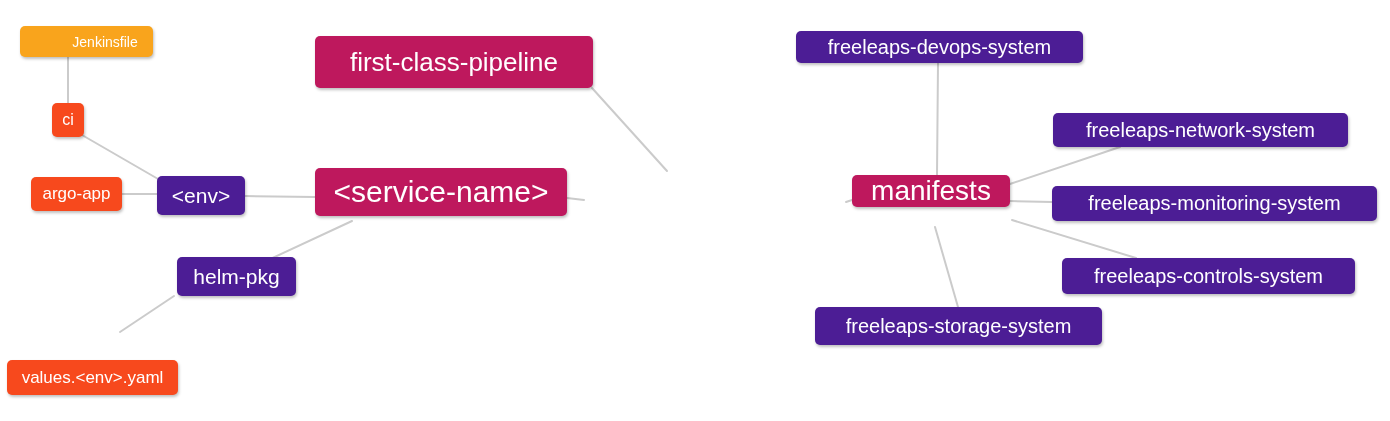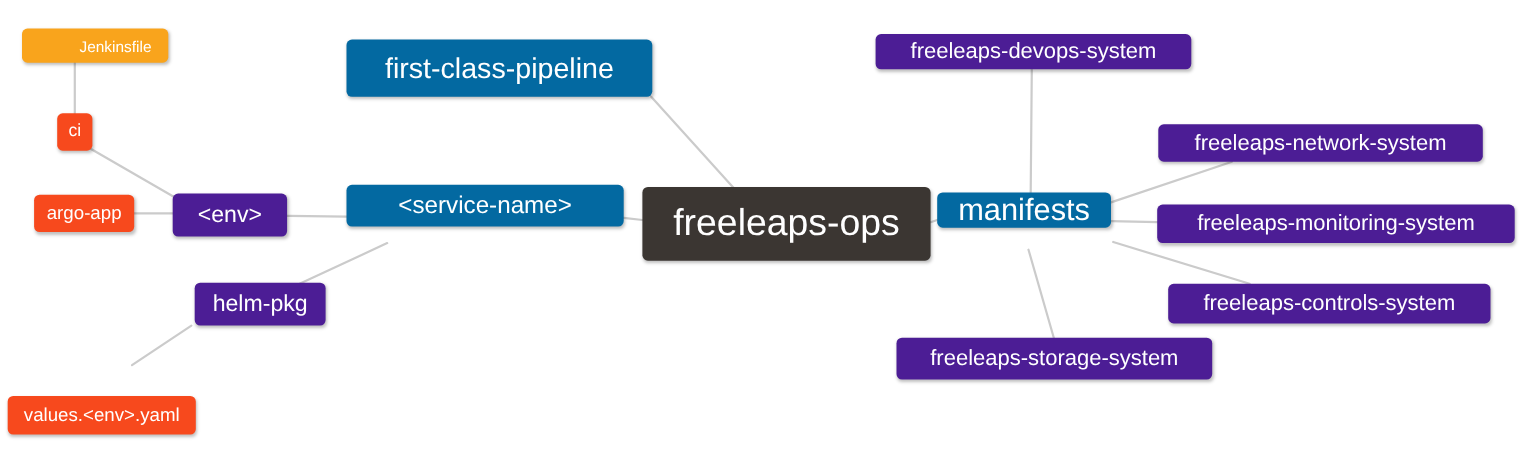--- a/index.html
+++ b/index.html
@@ -15,34 +15,34 @@
   .node{
     position:absolute;
     display:flex;align-items:center;justify-content:center;
     color:#ffffff;white-space:nowrap;
     border-radius:5px;
     box-shadow:1px 2px 3px rgba(0,0,0,0.25);
     cursor:pointer;
     user-select:none;
   }
   
-  .c-blue  {background:#0369a1;}
+  .c-blue  {background:#be185d;}
   .c-green {background:#4c1d95;}
   .c-red   {background:#f7491d;}
   .c-orange{background:#f9a41c;padding-left:37px;}
   .c-dark  {background:#3b3632;}
   
   .n-jenkinsfile {left:20px;  top:26px;  width:96px;  height:31px; font-size:14px;}
   .n-ci          {left:52px;  top:103px; width:32px;  height:34px; font-size:16px;}
   .n-argo        {left:31px;  top:177px; width:91px;  height:34px; font-size:17px;}
-  .n-env         {left:157px; top:176px; width:104px;  height:39px; font-size:21px;}
+  .n-env         {left:157px; top:176px; width:88px;  height:39px; font-size:21px;}
   .n-helm        {left:146px; top:257px; width:119px; height:39px; font-size:21px;margin-left:31px;}
   .n-values      {left:7px;   top:332px; width:171px; height:35px; font-size:17px;margin-top:28px;}
   .n-fcp         {left:315px; top:36px;  width:278px; height:52px; font-size:26px;}
-  .n-service     {left:315px; top:168px; width:252px; height:38px; font-size:22px;}
+  .n-service     {left:315px; top:168px; width:252px; height:48px; font-size:30px;}
   .n-ops         {left:584px; top:170px; width:262px; height:67px; font-size:34px;}
   .n-manifests   {left:852px; top:175px; width:158px; height:32px; font-size:28px;}
   .n-devops      {left:796px; top:31px;  width:287px; height:32px; font-size:20px;}
   .n-network     {left:1053px;top:113px; width:295px; height:34px; font-size:20px;}
   .n-monitoring  {left:1052px;top:186px; width:325px; height:35px; font-size:20px;}
   .n-controls    {left:1062px;top:258px; width:293px; height:36px; font-size:20px;}
   .n-storage     {left:815px; top:307px; width:287px; height:38px; font-size:20px;}
 </style>
 </head>
 <body>
@@ -67,21 +67,20 @@
   </svg>
 
   <div class="node c-orange n-jenkinsfile">Jenkinsfile</div>
   <div class="node c-red    n-ci">ci</div>
   <div class="node c-red    n-argo">argo-app</div>
   <div class="node c-green  n-env">&lt;env&gt;</div>
   <div class="node c-green  n-helm">helm-pkg</div>
   <div class="node c-red    n-values">values.&lt;env&gt;.yaml</div>
   <div class="node c-blue   n-fcp">first-class-pipeline</div>
   <div class="node c-blue   n-service">&lt;service-name&gt;</div>
-  <div class="node c-dark   n-ops">freeleaps-ops</div>
   <div class="node c-blue   n-manifests">manifests</div>
   <div class="node c-green  n-devops">freeleaps-devops-system</div>
   <div class="node c-green  n-network">freeleaps-network-system</div>
   <div class="node c-green  n-monitoring">freeleaps-monitoring-system</div>
   <div class="node c-green  n-controls">freeleaps-controls-system</div>
   <div class="node c-green  n-storage">freeleaps-storage-system</div>
 
 </div>
 
 </body></html>

